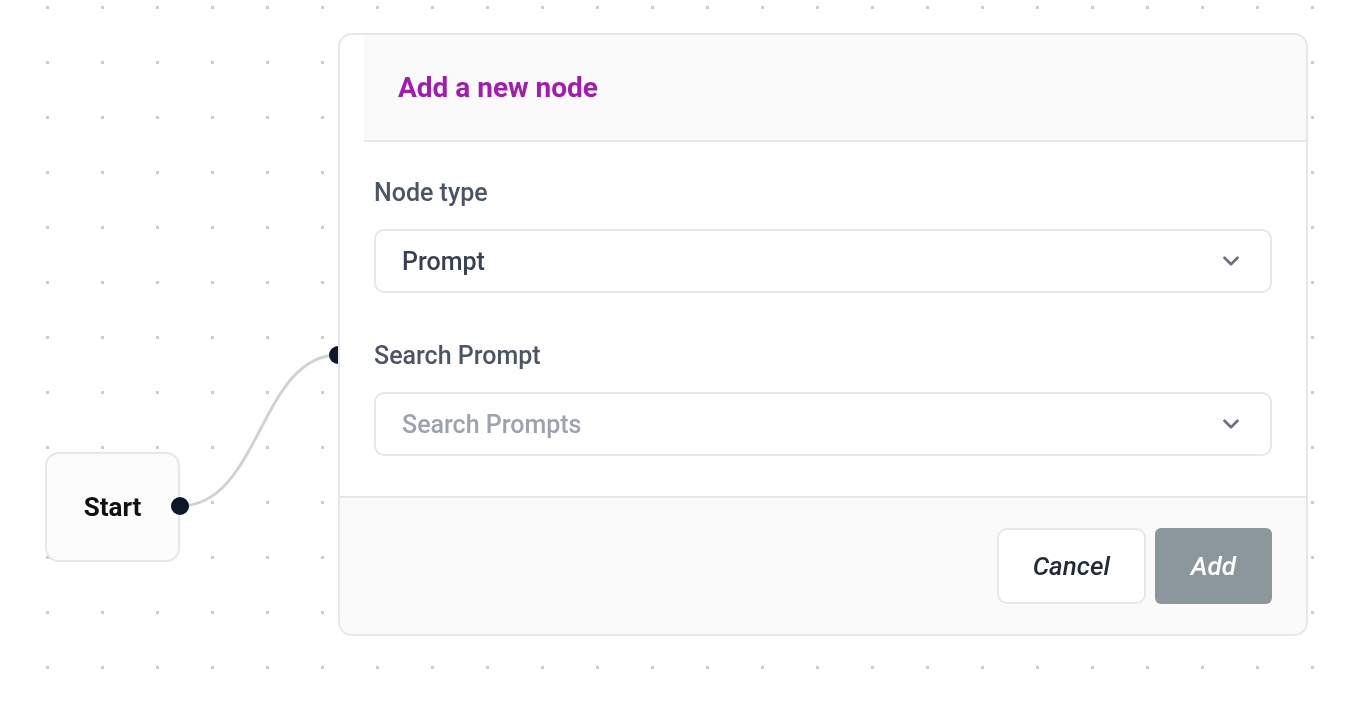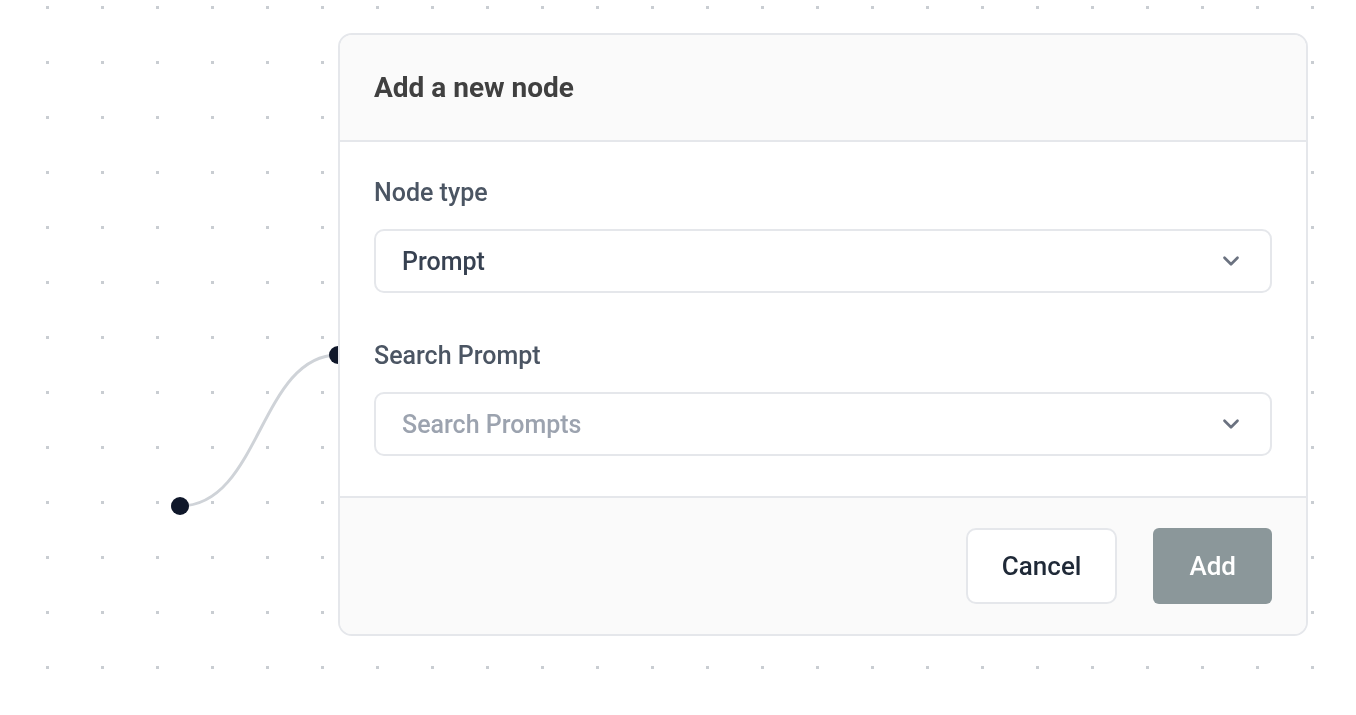--- a/index.html
+++ b/index.html
@@ -63,21 +63,22 @@
     border-radius: 14px;
     background: #ffffff;
     overflow: hidden;
   }
   .panel-header {
     background: #fafafa;
     border-bottom: 2px solid #e5e7eb;
     padding: 36px 34px;
     font-size: 28px;
     font-weight: 700;
-    color: #404040;
+    color: #a21caf;
+    margin-left: 24px;
   }
   .panel-body {
     background: #ffffff;
     padding: 36px 34px 40px 34px;
   }
   .field-label {
     font-size: 25px;
     font-weight: 500;
     color: #4b5563;
     margin-bottom: 22px;
@@ -101,21 +102,22 @@
   .select-box .value { color: #374151; font-weight: 500; }
   .select-box .placeholder { color: #9ca3af; font-weight: 500; }
   .chevron { color: #6b7280; display:flex; align-items:center; }
 
   .panel-footer {
     background: #fafafa;
     border-top: 2px solid #e5e7eb;
     padding: 30px 34px;
     display: flex;
     justify-content: flex-end;
-    gap: 36px;
+    gap: 9px;
+    font-style: italic;
   }
   .btn {
     height: 76px;
     border-radius: 10px;
     padding: 0 34px;
     font-size: 26px;
     font-weight: 500;
     display: flex;
     align-items: center;
     justify-content: center;
@@ -135,20 +137,23 @@
 </style>
 </head>
 <body>
 
 <div class="canvas">
 
   <svg class="edge-svg">
     <path d="M 180 506 C 260 506, 260 355, 338 355" stroke="#cfd3d8" stroke-width="3" fill="none"></path>
   </svg>
 
+  <div class="start-node">
+    <span>Start</span>
+  </div>
 
   <div class="dot dot-start"></div>
   <div class="dot dot-end"></div>
 
   <div class="panel">
     <div class="panel-header">Add a new node</div>
 
     <div class="panel-body">
 
       <div class="field-group">

